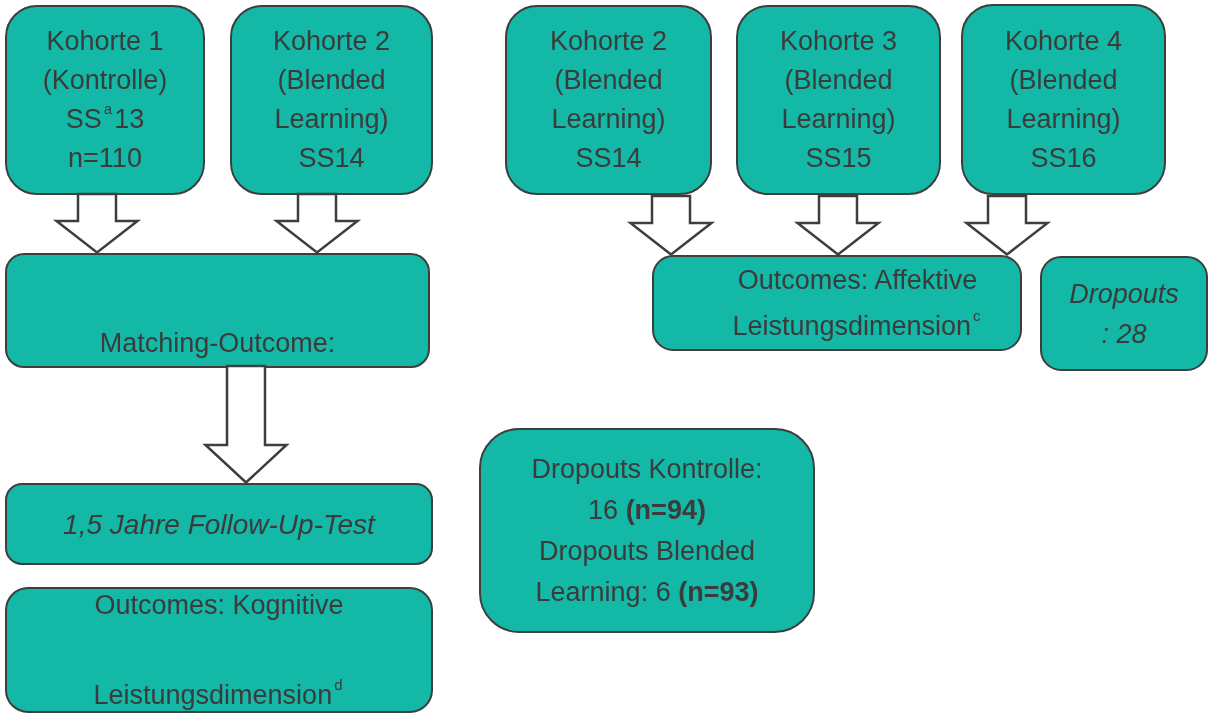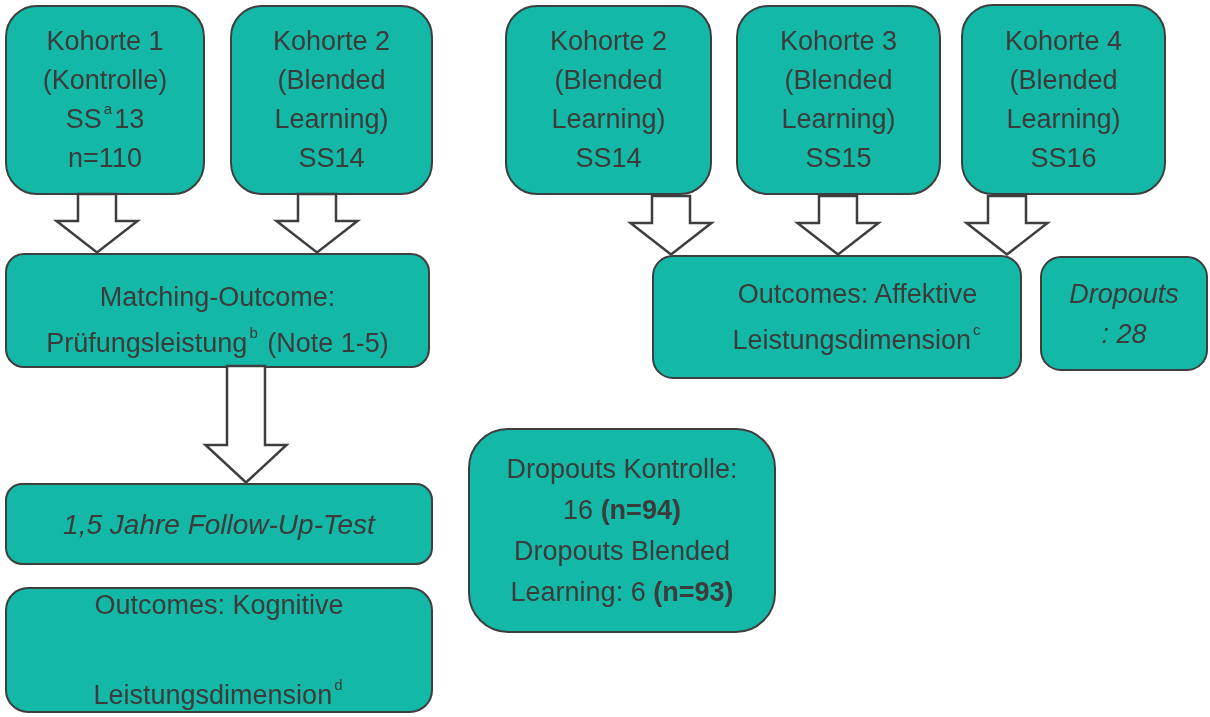--- a/index.html
+++ b/index.html
@@ -85,44 +85,43 @@
   </svg>
   <svg class="arrow" style="left:796px;top:196px;" width="84" height="60" viewBox="0 0 84 60">
     <polygon points="23,0 61,0 61,27 82.5,27 42,58.5 1.5,27 23,27"></polygon>
   </svg>
   <svg class="arrow" style="left:965px;top:196px;" width="84" height="60" viewBox="0 0 84 60">
     <polygon points="23,0 61,0 61,27 82.5,27 42,58.5 1.5,27 23,27"></polygon>
   </svg>
 
   <div class="box r19 lh46" style="left:5px;top:253px;width:425px;height:115px;">
     <div class="ln">Matching-Outcome:</div>
-    <div class="ln"><span>Prüfungsleistung</span><span class="sup">b</span><span> (Note 1-5)</span></div>
   </div>
 
   <svg class="arrow" style="left:204px;top:366px;" width="84" height="118" viewBox="0 0 84 118">
     <polygon points="23,0 61,0 61,79 82.5,79 42,116.5 1.5,79 23,79"></polygon>
   </svg>
 
   <div class="box r17 fs28" style="left:5px;top:483px;width:428px;height:82px;font-style:italic;">
     <div class="ln">1,5 Jahre Follow-Up-Test</div>
   </div>
 
   <div class="box r23 lh48" style="left:5px;top:587px;width:428px;height:126px;">
     <div class="ln">Outcomes: Kognitive</div>
     <div class="ln"><span>Leistungsdimension</span><span class="sup">d</span></div>
   </div>
 
-  <div class="box r40 lh41" style="left:468px;top:428px;width:308px;height:205px;">
+  <div class="box r40 lh41" style="left:479px;top:428px;width:336px;height:205px;">
     <div class="ln">Dropouts Kontrolle:</div>
     <div class="ln"><span>16 </span><span class="b">(n=94)</span></div>
     <div class="ln">Dropouts Blended</div>
     <div class="ln"><span>Learning: 6 </span><span class="b">(n=93)</span></div>
   </div>
 
-  <div class="box r21 lh46" style="left:652px;top:255px;width:370px;height:124px;padding-left:41px;">
+  <div class="box r21 lh46" style="left:652px;top:255px;width:370px;height:96px;padding-left:41px;">
     <div class="ln">Outcomes: Affektive</div>
     <div class="ln"><span>Leistungsdimension</span><span class="sup">c</span></div>
   </div>
 
   <div class="box r21 lh40" style="left:1040px;top:256px;width:168px;height:115px;">
     <div class="ln">Dropouts</div>
     <div class="ln">: 28</div>
   </div>
 
 </div>

